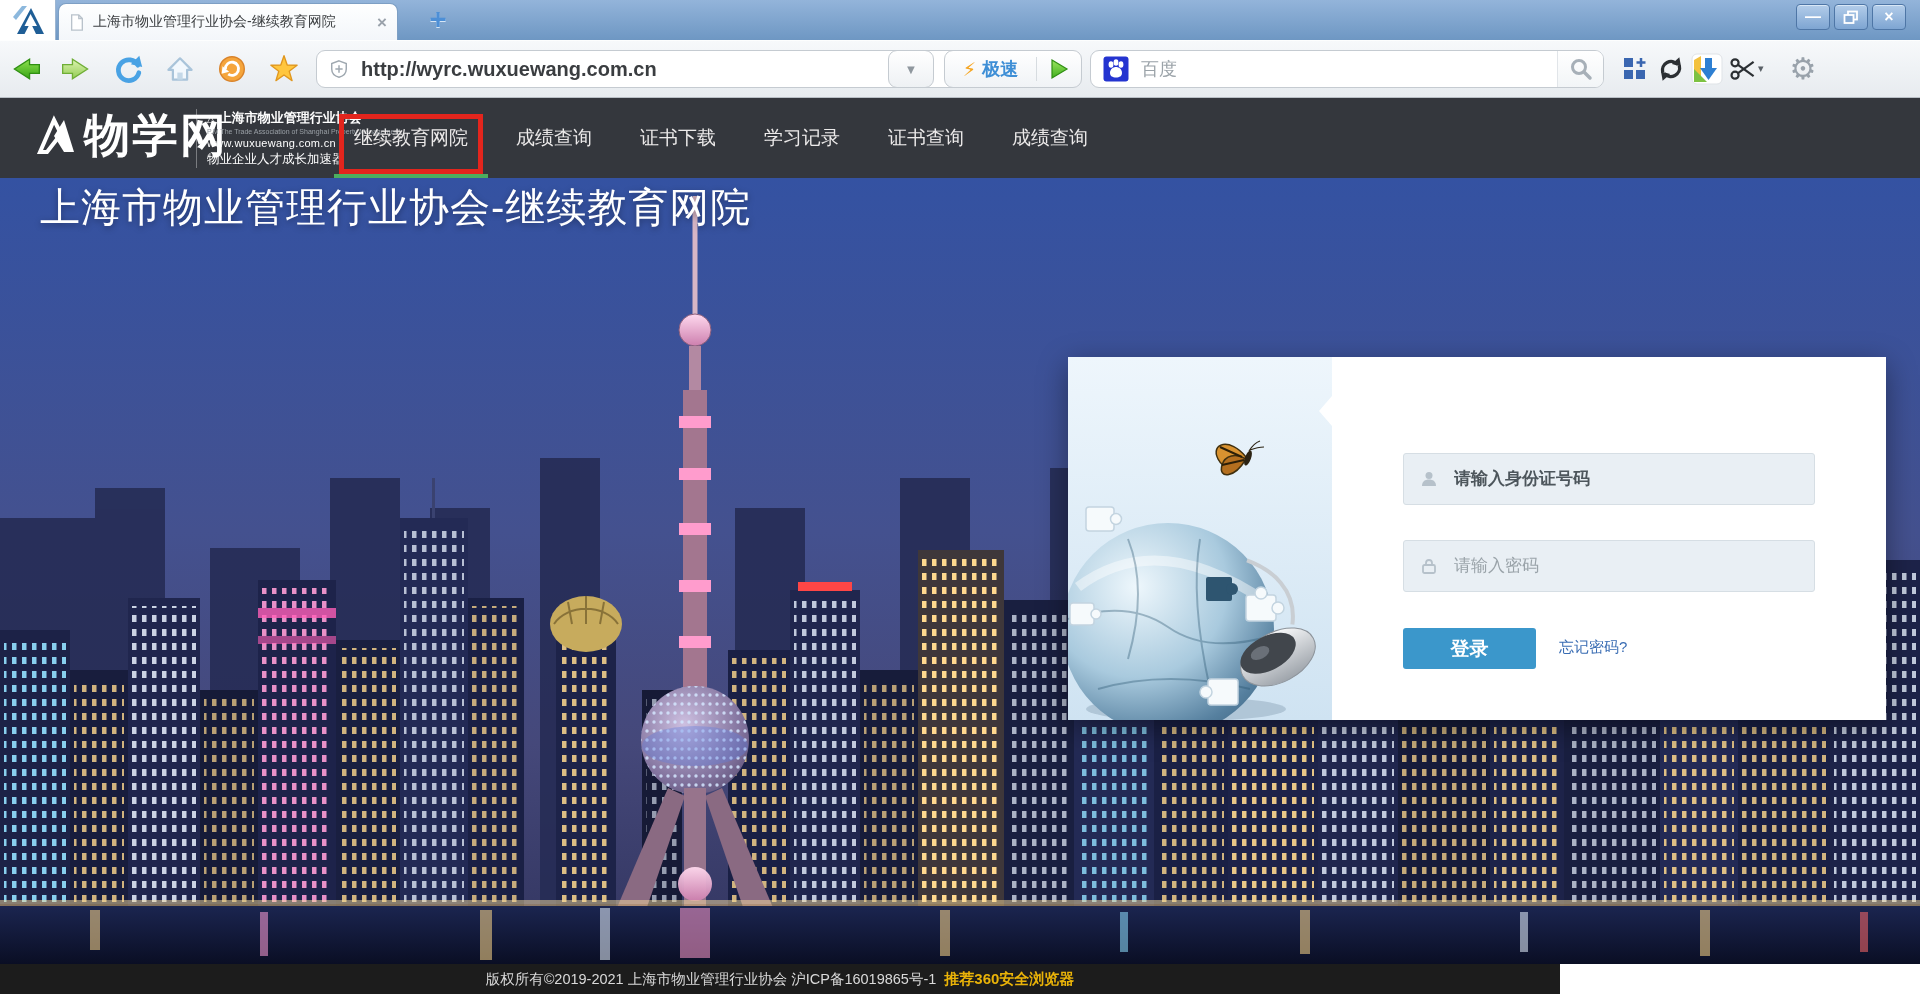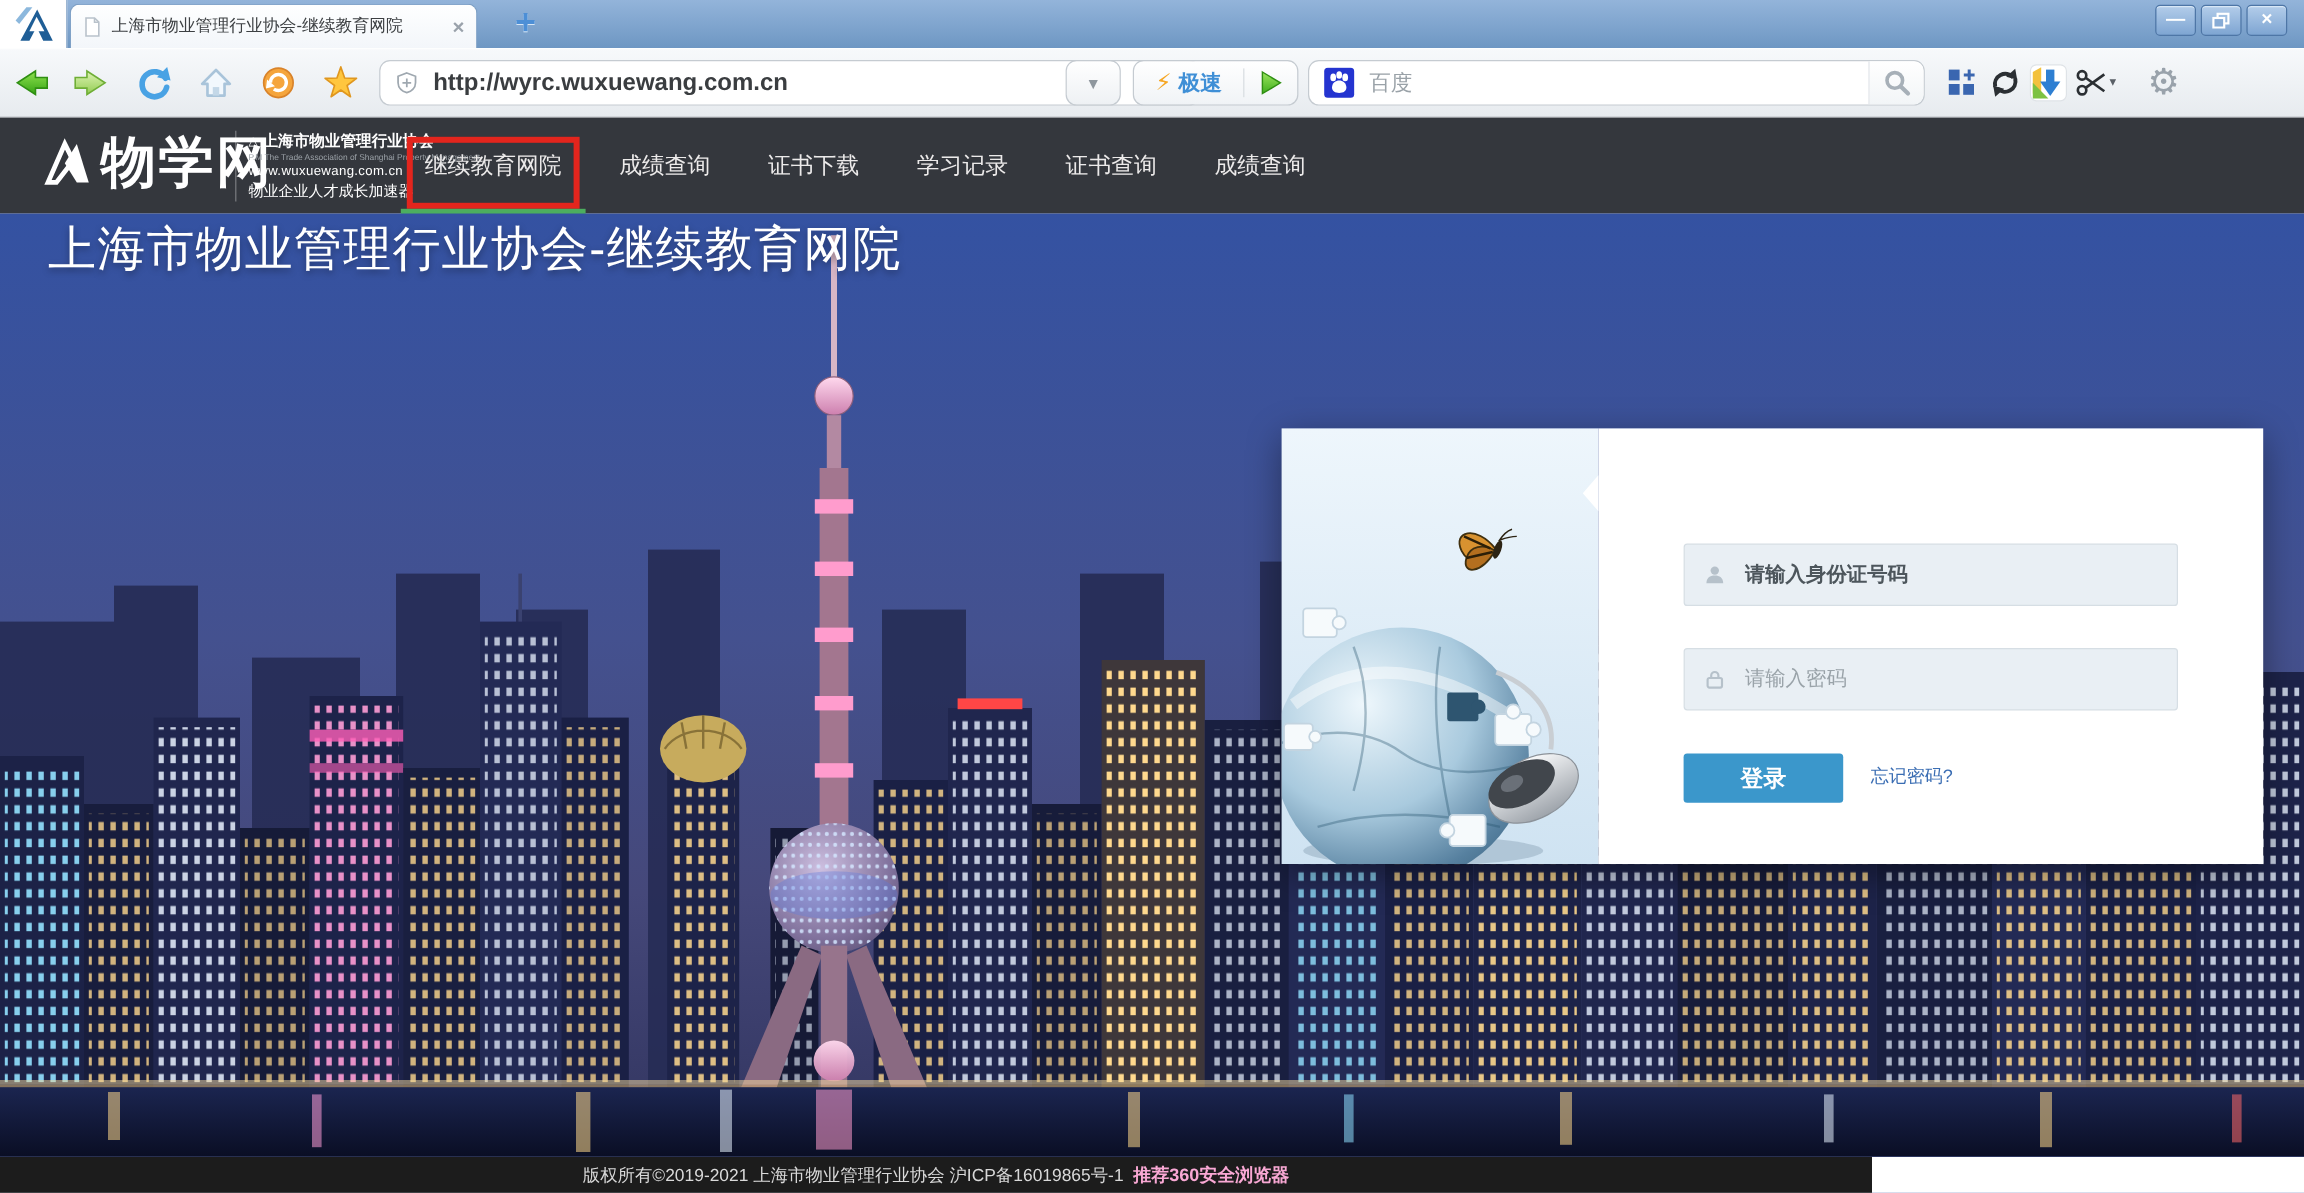--- a/index.html
+++ b/index.html
@@ -84,21 +84,21 @@
   .lfield input{border:none;outline:none;background:transparent;flex:1;font-size:17px;font-family:inherit;color:#333;}
   .f-id{top:96px;} .f-pwd{top:183px;}
   .f-id input::placeholder{color:#4d565c;font-weight:bold;}
   .f-pwd input::placeholder{color:#9aa3a9;}
   .login-btn{position:absolute;left:71px;top:271px;width:133px;height:41px;background:#3b97cb;
     color:#fff;font-size:19px;font-weight:bold;border:none;border-radius:3px;font-family:inherit;}
   .forgot{position:absolute;left:227px;top:281px;font-size:15px;color:#3a6db3;text-decoration:none;}
   .sitefooter{position:absolute;bottom:0;left:0;width:1560px;height:30px;background:#1c1c1c;
     display:flex;align-items:center;justify-content:center;gap:8px;}
   .ft-copy{color:#d9d9d9;font-size:14.5px;}
-  .ft-red{color:#f9a8d4;font-size:15px;font-weight:bold;}
+  .ft-red{color:#eab308;font-size:15px;font-weight:bold;}
 </style>
 </head>
 <body>
 
 <div class="tabbar">
   <div class="browser-logo">
     <svg width="36" height="32" viewBox="0 0 36 32">
       <polygon points="3,13 12,2 17,2 6,16" fill="#8cb8dd"></polygon>
       <path d="M7 30 L21 4 L34 30 H26 L20.5 18.5 L14.5 30 Z" fill="#1f5e96"></path>
       <polygon points="20.5,10 27,22 14.5,22" fill="#fff"></polygon>

